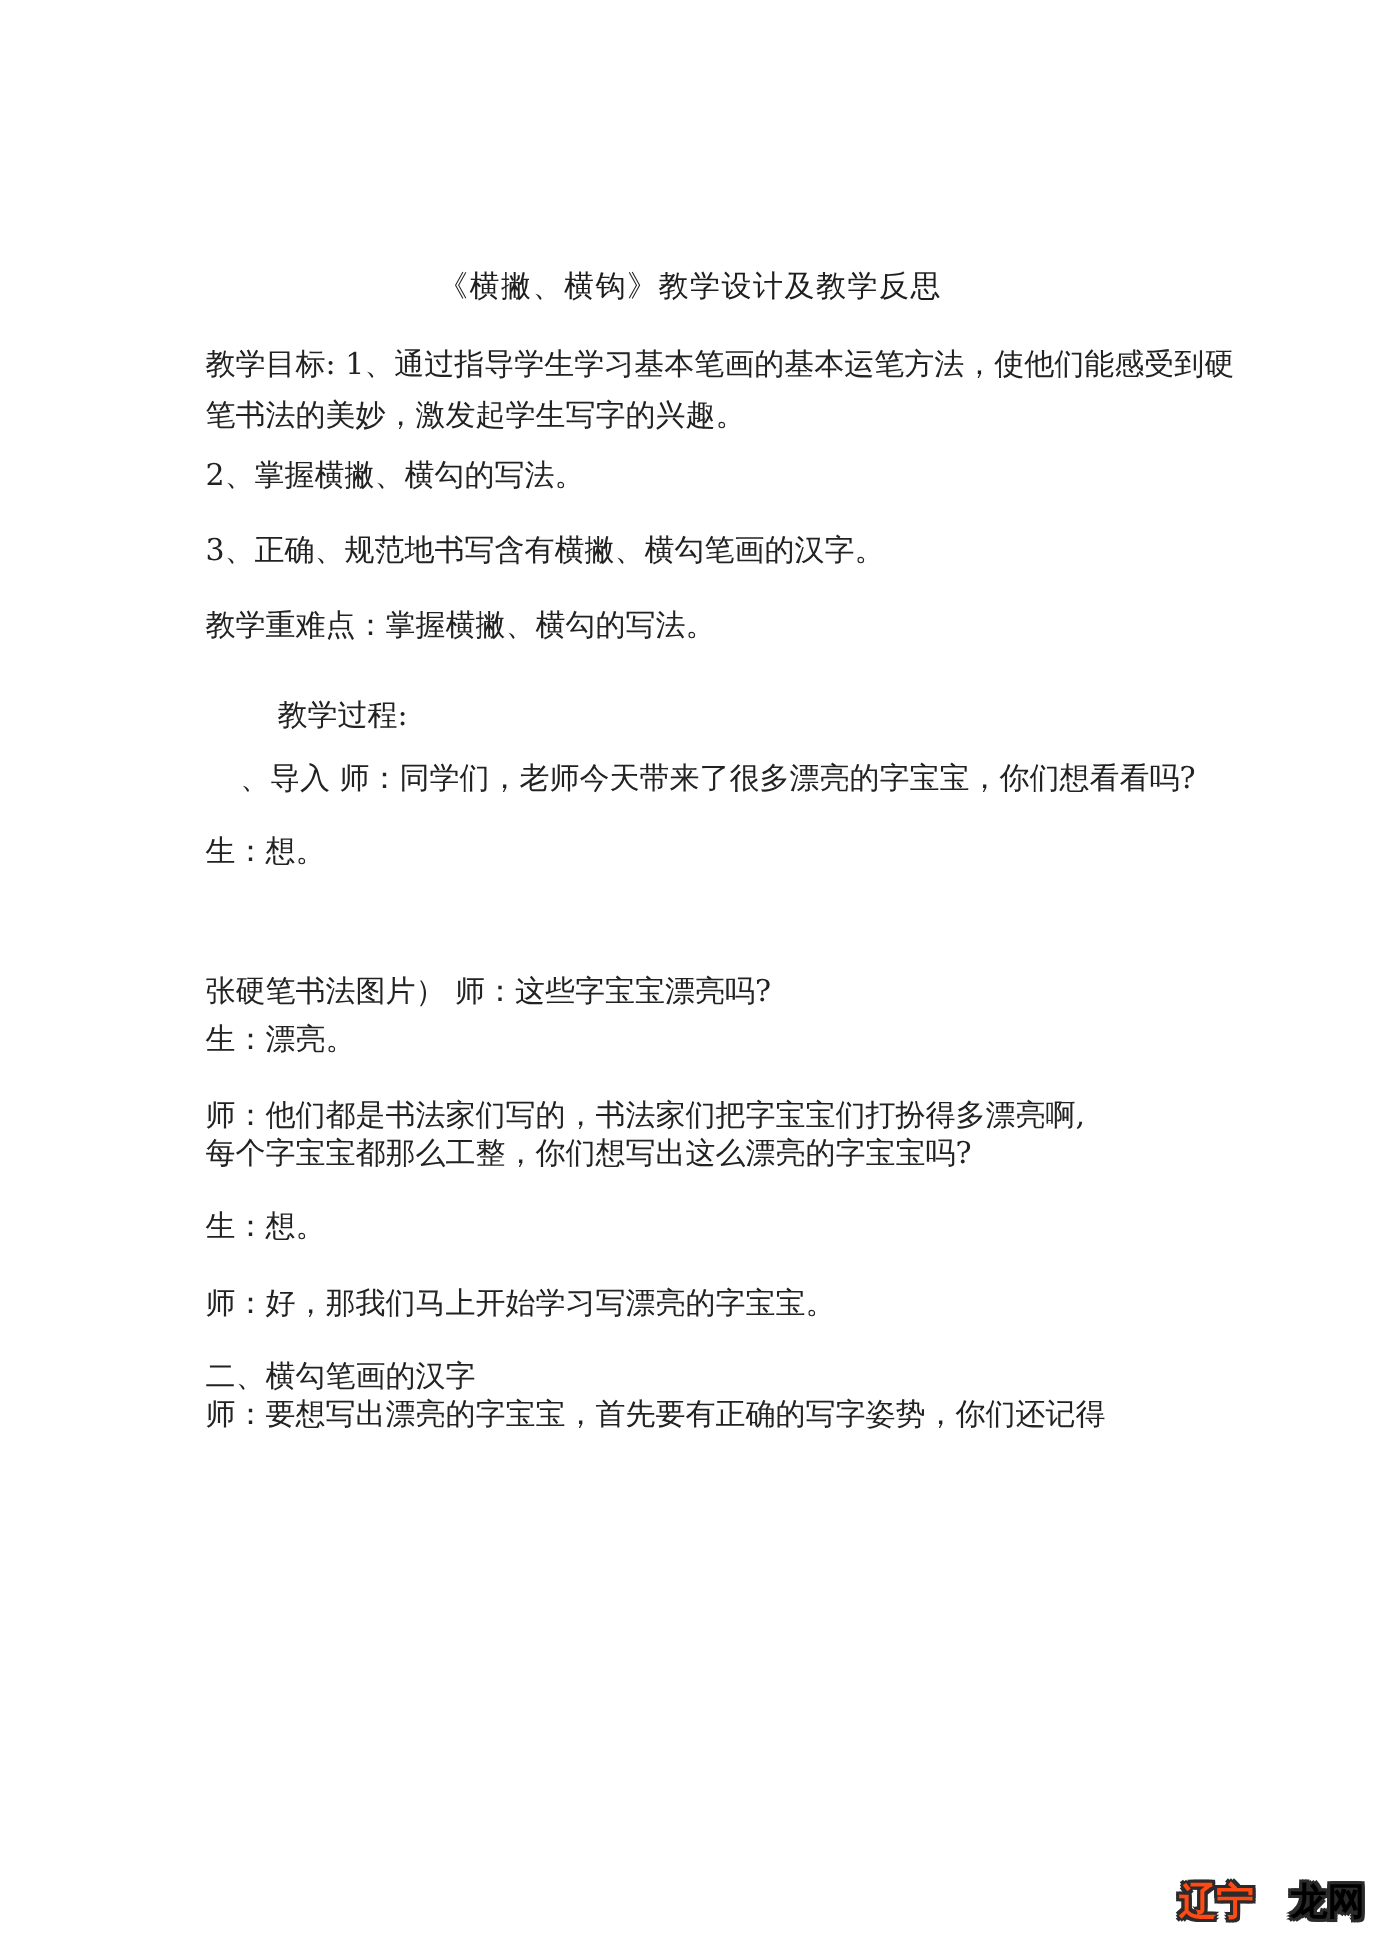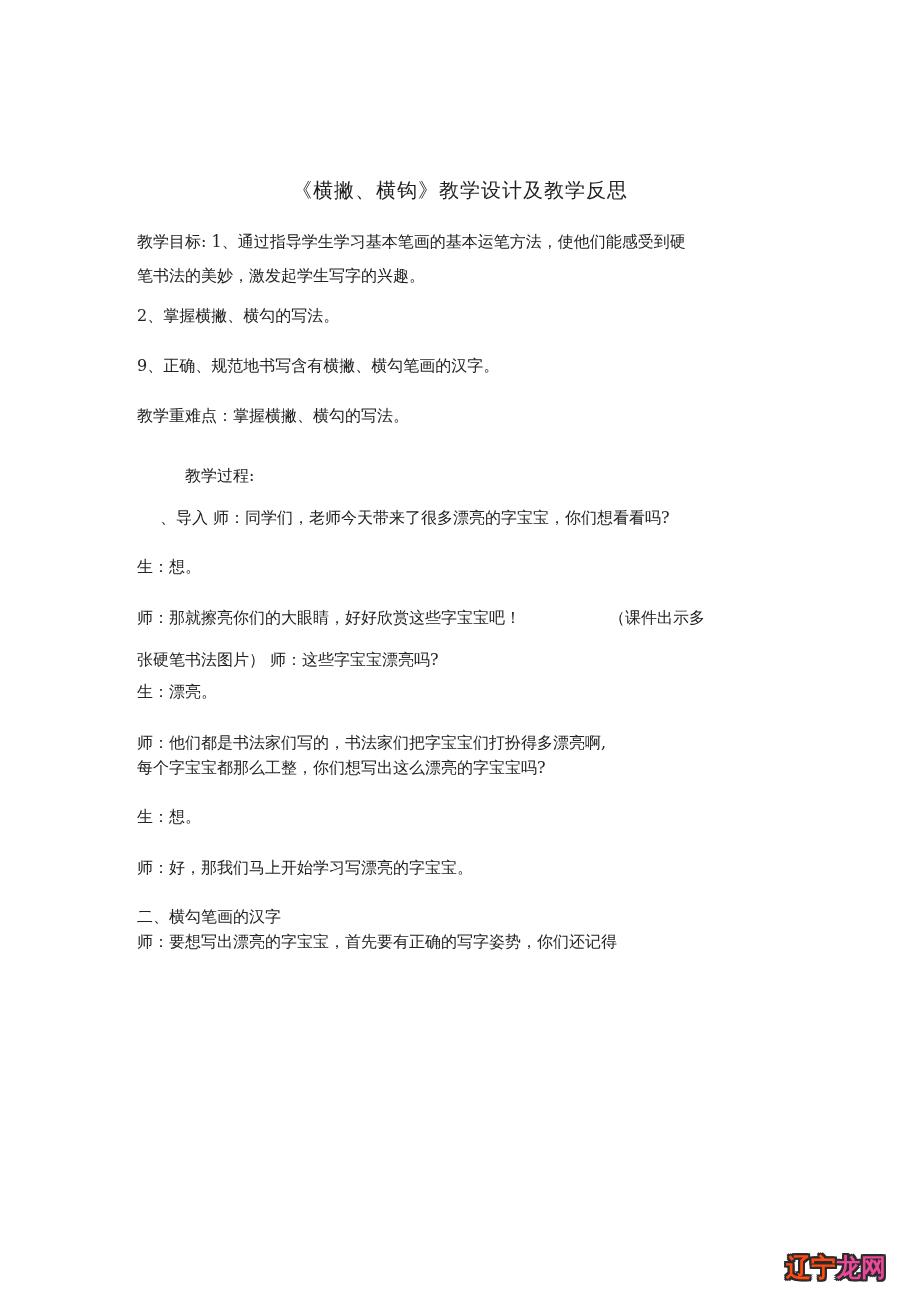--- a/index.html
+++ b/index.html
@@ -31,21 +31,21 @@
       font-size: 20px;
       line-height: 40px;
       letter-spacing: 1px;
       color: #1e1e1e;
       font-weight: normal;
       margin: 0;
     }
     .line {
       position: absolute;
       left: 137px;
-      font-size: 16px;
+      font-size: 20px;
       line-height: 24px;
       color: #222;
       white-space: nowrap;
       margin: 0;
     }
     .indent { left: 160px; }
     .gap { display: inline-block; width: 88px; }
     .watermark {
       position: absolute;
       left: 786px;
@@ -58,51 +58,51 @@
     }
     .wm-red {
       color: #ff4a14;
       text-shadow:
         -2px -2px 0 #2b2b2b, 2px -2px 0 #2b2b2b,
         -2px 2px 0 #2b2b2b, 2px 2px 0 #2b2b2b,
         0 2px 0 #2b2b2b, 0 -2px 0 #2b2b2b,
         2px 0 0 #2b2b2b, -2px 0 0 #2b2b2b;
     }
     .wm-white {
-      color: #ec4899;
+      color: #000000;
       text-shadow:
         -2px -2px 0 #2b2b2b, 2px -2px 0 #2b2b2b,
         -2px 2px 0 #2b2b2b, 2px 2px 0 #2b2b2b,
         0 2px 0 #2b2b2b, 0 -2px 0 #2b2b2b,
         2px 0 0 #2b2b2b, -2px 0 0 #2b2b2b;
+      margin-left: 24px;
     }
   </style>
 </head>
 <body>
 
 <div class="page">
 
   <h1 class="title">《横撇、横钩》教学设计及教学反思</h1>
 
   <p class="line" style="top:230px;">教学目标: 1、通过指导学生学习基本笔画的基本运笔方法，使他们能感受到硬</p>
   <p class="line" style="top:264px;">笔书法的美妙，激发起学生写字的兴趣。</p>
 
   <p class="line" style="top:304px;">2、掌握横撇、横勾的写法。</p>
 
-  <p class="line" style="top:354px;">9、正确、规范地书写含有横撇、横勾笔画的汉字。</p>
+  <p class="line" style="top:354px;">3、正确、规范地书写含有横撇、横勾笔画的汉字。</p>
 
   <p class="line" style="top:404px;">教学重难点：掌握横撇、横勾的写法。</p>
 
   <p class="line" style="top:464px;margin-left:48px;">教学过程:</p>
 
   <p class="line indent" style="top:506px;">、导入  师：同学们，老师今天带来了很多漂亮的字宝宝，你们想看看吗?</p>
 
   <p class="line" style="top:555px;">生：想。</p>
 
-  <p class="line" style="top:606px;"><span>师：那就擦亮你们的大眼睛，好好欣赏这些字宝宝吧！</span><span class="gap"></span><span>（课件出示多</span></p>
   <p class="line" style="top:648px;">张硬笔书法图片）  师：这些字宝宝漂亮吗?</p>
 
   <p class="line" style="top:680px;">生：漂亮。</p>
 
   <p class="line" style="top:731px;">师：他们都是书法家们写的，书法家们把字宝宝们打扮得多漂亮啊,</p>
   <p class="line" style="top:756px;">每个字宝宝都那么工整，你们想写出这么漂亮的字宝宝吗?</p>
 
   <p class="line" style="top:805px;">生：想。</p>
 
   <p class="line" style="top:856px;text-align:center;">师：好，那我们马上开始学习写漂亮的字宝宝。</p>

